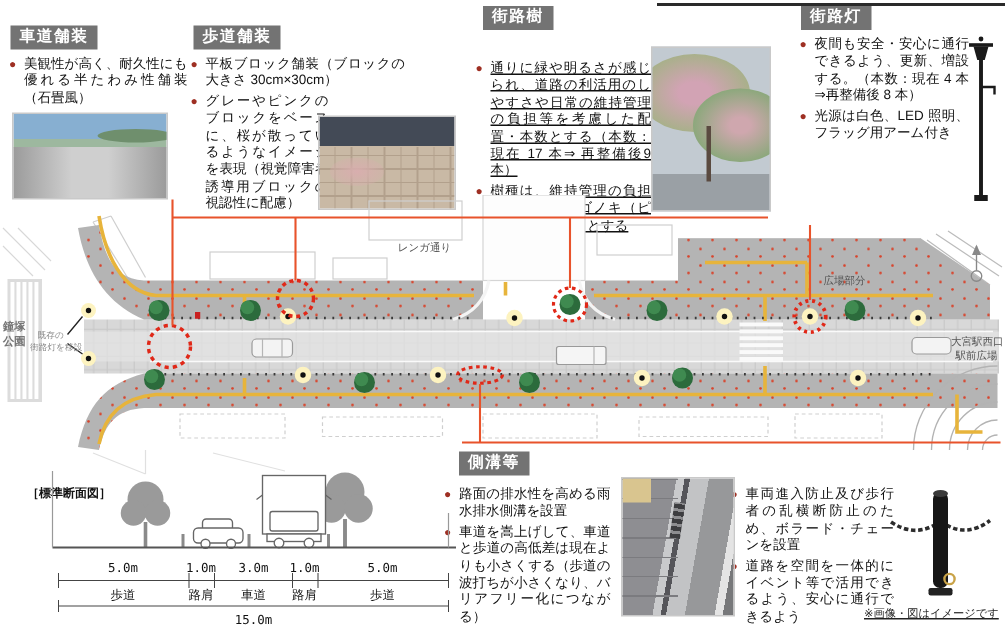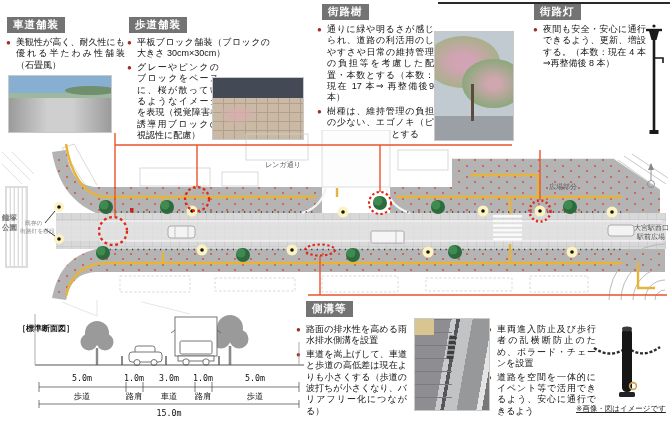--- a/index.html
+++ b/index.html
@@ -53,26 +53,27 @@
   <div class="ptitle" style="left:534px;top:4px;">街路灯</div>
   <div class="ptitle" style="left:306px;top:301px;">側溝等</div>
 
   <div class="blist" style="left:7px;top:37px;width:118px;">
     <div class="b"><span>美観性が高く、耐久性にも優れる半たわみ性舗装（石畳風）</span></div>
   </div>
   <div class="blist" style="left:128px;top:37px;width:142px;">
     <div class="b"><span>平板ブロック舗装（ブロックの大きさ 30cm×30cm）</span></div>
     <div class="b" style="width:82px;"><span>グレーやピンクのブロックをベースに、桜が散っているようなイメージを表現（視覚障害者誘導用ブロックの視認性に配慮）</span></div>
   </div>
-  <div class="blist" style="left:318px;top:24px;width:116px;">
+  <div class="blist" style="left:318px;top:40px;width:116px;text-decoration:underline;">
     <div class="b"><span>通りに緑や明るさが感じられ、道路の利活用のしやすさや日常の維持管理の負担等を考慮した配置・本数とする（本数：現在 17 本⇒ 再整備後9本）</span></div>
     <div class="b"><span>樹種は、維持管理の負担の少ない、エゴノキ（ピンクチャイム）とする</span></div>
   </div>
   <div class="blist" style="left:534px;top:24px;width:112px;">
     <div class="b"><span>夜間も安全・安心に通行できるよう、更新、増設する。（本数：現在 4 本⇒再整備後 8 本）</span></div>
+    <div class="b"><span>光源は白色、LED 照明、フラッグ用アーム付き</span></div>
   </div>
   <div class="blist" style="left:297px;top:324px;width:110px;">
     <div class="b"><span>路面の排水性を高める雨水排水側溝を設置</span></div>
     <div class="b"><span>車道を嵩上げして、車道と歩道の高低差は現在よりも小さくする（歩道の波打ちが小さくなり、バリアフリー化につながる）</span></div>
   </div>
   <div class="blist" style="left:488px;top:324px;width:108px;">
     <div class="b"><span>車両進入防止及び歩行者の乱横断防止のため、ボラード・チェーンを設置</span></div>
     <div class="b"><span>道路を空間を一体的にイベント等で活用できるよう、安心に通行できるよう</span></div>
   </div>
 

